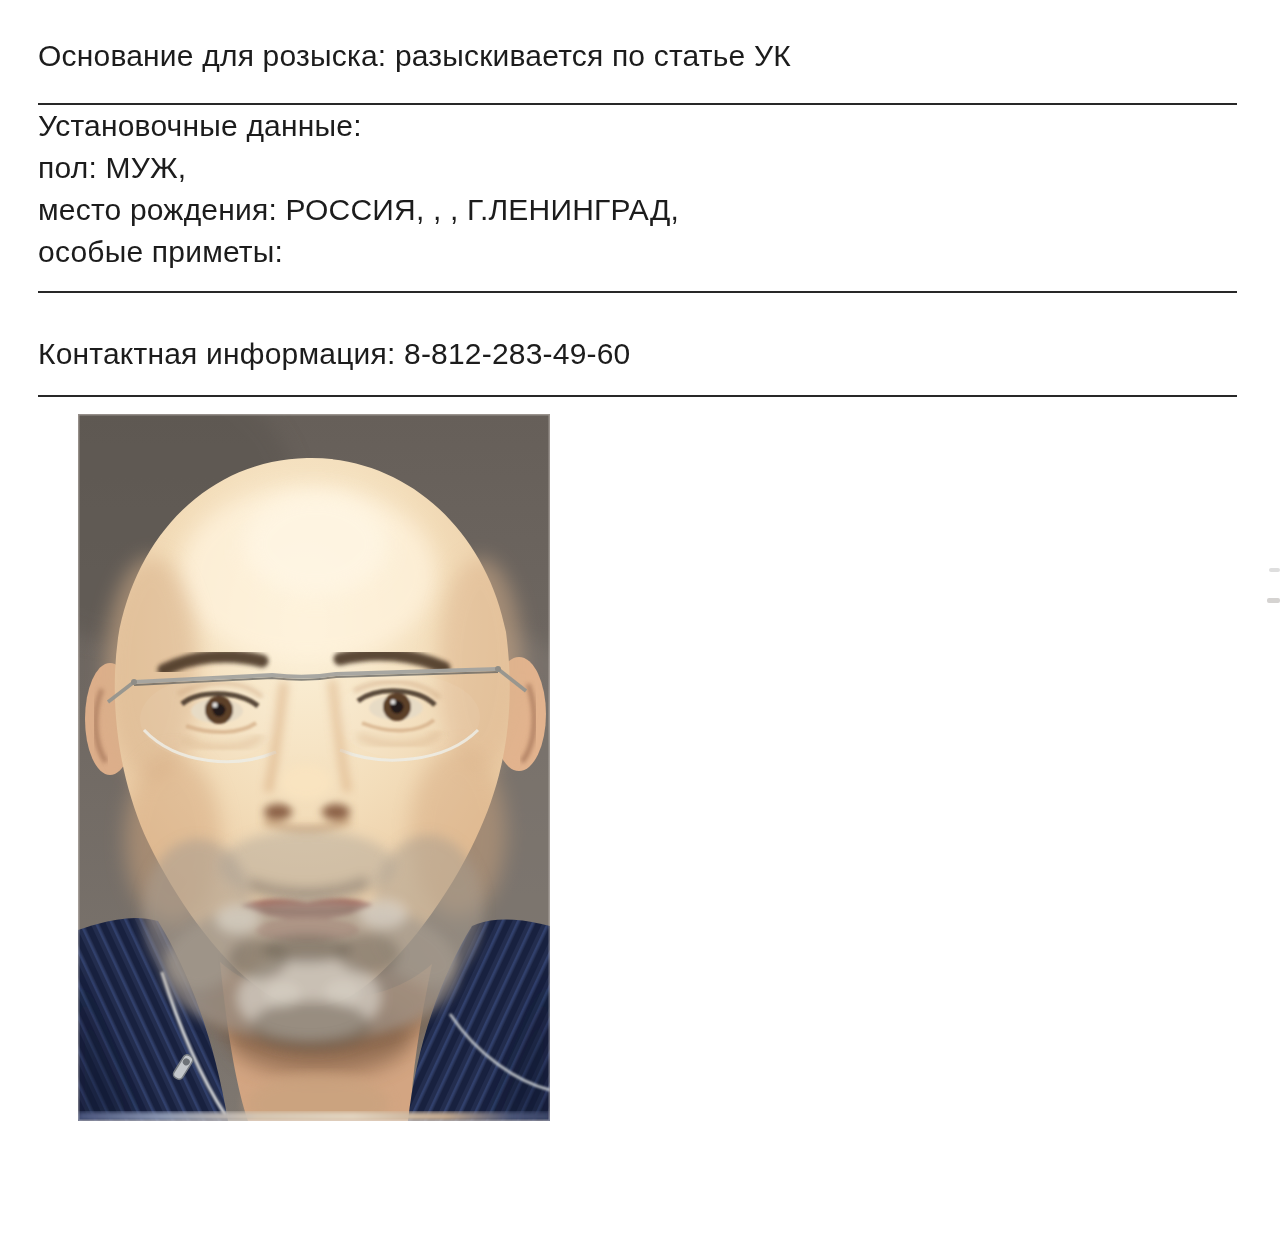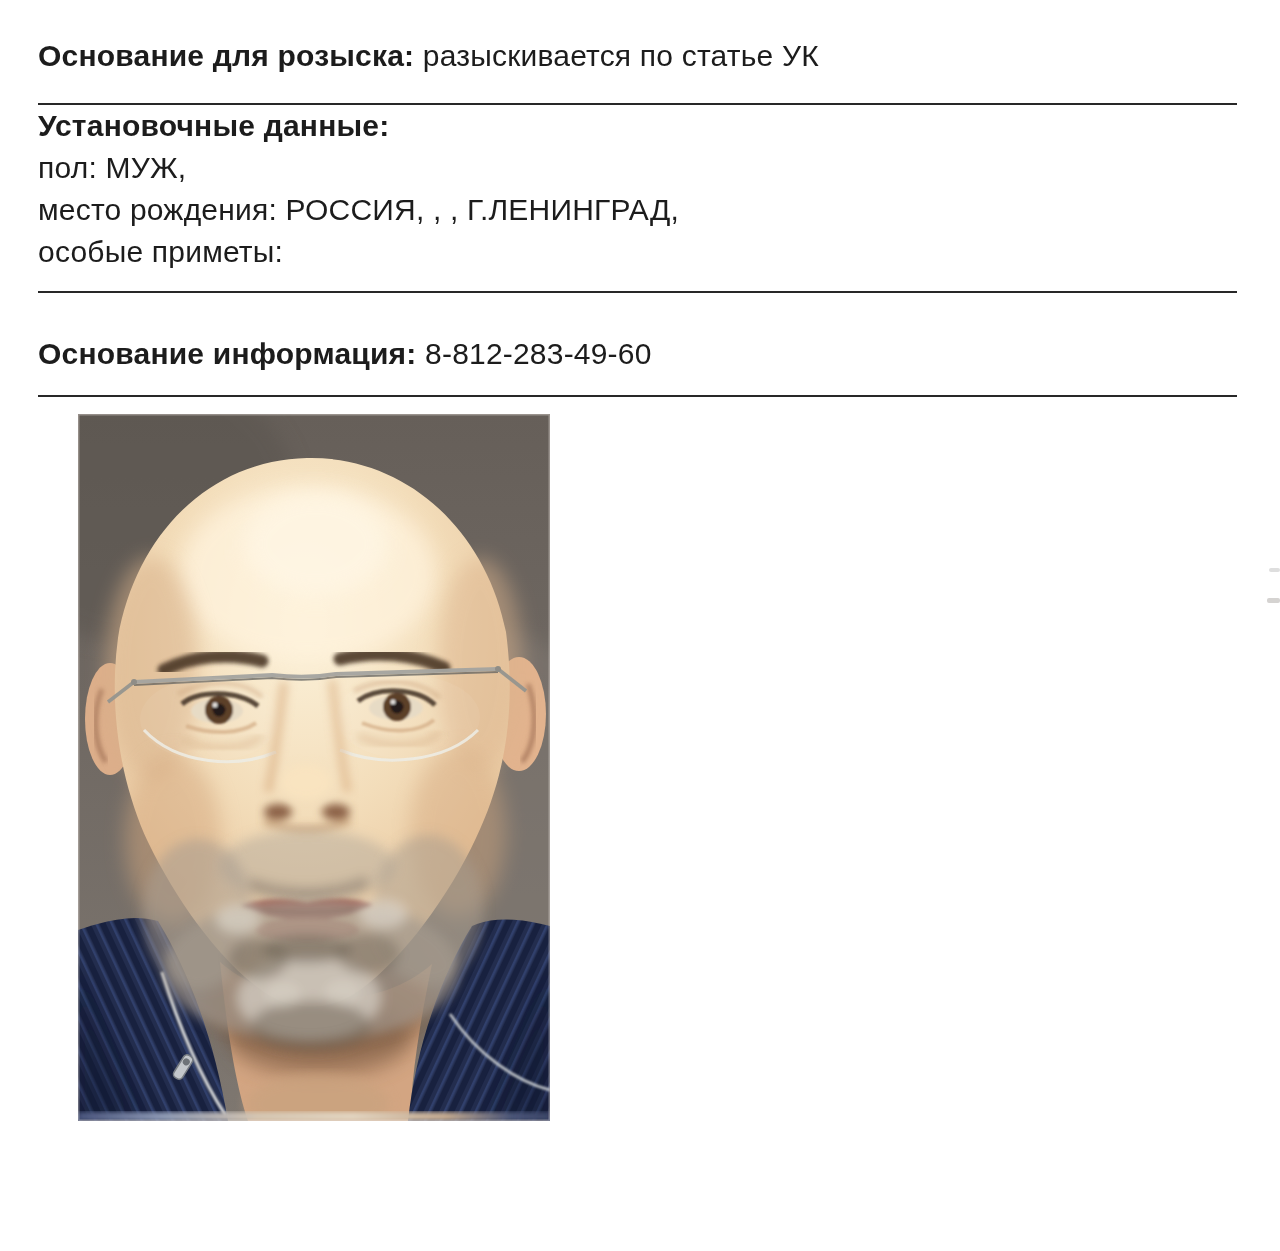--- a/index.html
+++ b/index.html
@@ -5,21 +5,21 @@
   html,body{margin:0;padding:0;background:#ffffff;}
   body{
     position:relative;
     width:1280px;height:1251px;
     overflow:hidden;
     font-family:"Liberation Sans", sans-serif;
     color:#1c1c1c;
   }
   .content{padding-left:38px;}
   .line{margin:0;font-size:30px;line-height:42px;font-weight:400;letter-spacing:.2px;}
-  .bold{font-weight:700;}
+  .bold{font-weight:400;}
   .rule{
     border:none;height:0;
     border-top:2px solid #282828;
     width:1199px;margin:0;
   }
   #reason-line{margin-top:35px;line-height:42px;}
   #rule-1{margin-top:26px;}
   #details-title{}
   #rule-2{margin-top:18px;}
   #contact-line{margin-top:40px;}
@@ -47,21 +47,21 @@
 
   <section>
     <p class="line bold" id="details-title">Установочные данные:</p>
     <p class="line">пол: МУЖ,</p>
     <p class="line">место рождения: РОССИЯ, , , Г.ЛЕНИНГРАД,</p>
     <p class="line">особые приметы:</p>
   </section>
 
   <hr class="rule" id="rule-2">
 
-  <p class="line" id="contact-line"><span class="bold">Основание информация:</span> <span>8-812-283-49-60</span></p>
+  <p class="line" id="contact-line"><span class="bold">Контактная информация:</span> <span>8-812-283-49-60</span></p>
 
   <hr class="rule" id="rule-3">
 
   <figure class="photo">
     <svg width="472" height="707" viewBox="0 0 472 707" xmlns="http://www.w3.org/2000/svg">
       <defs>
         <linearGradient id="bgG" x1="0" y1="0" x2="0" y2="1">
           <stop offset="0%" stop-color="#665f59"></stop>
           <stop offset="40%" stop-color="#6f6862"></stop>
           <stop offset="100%" stop-color="#7e7770"></stop>

